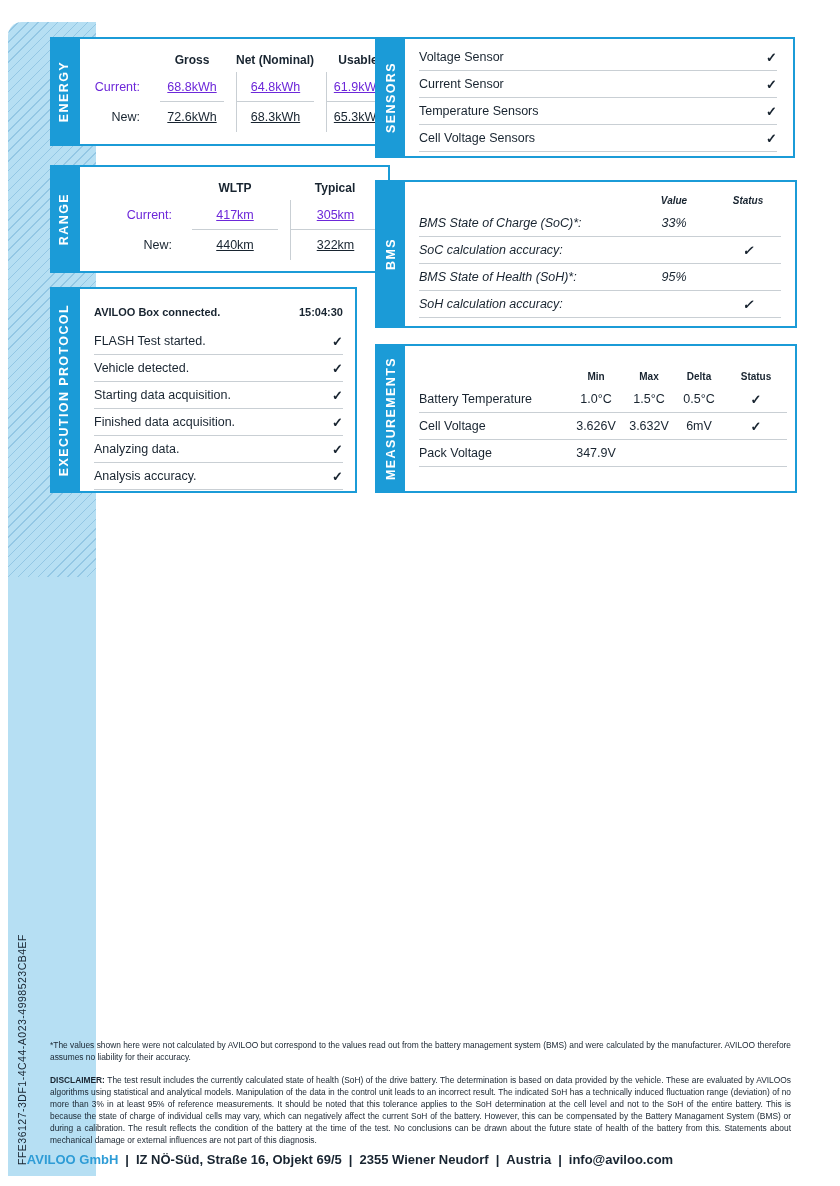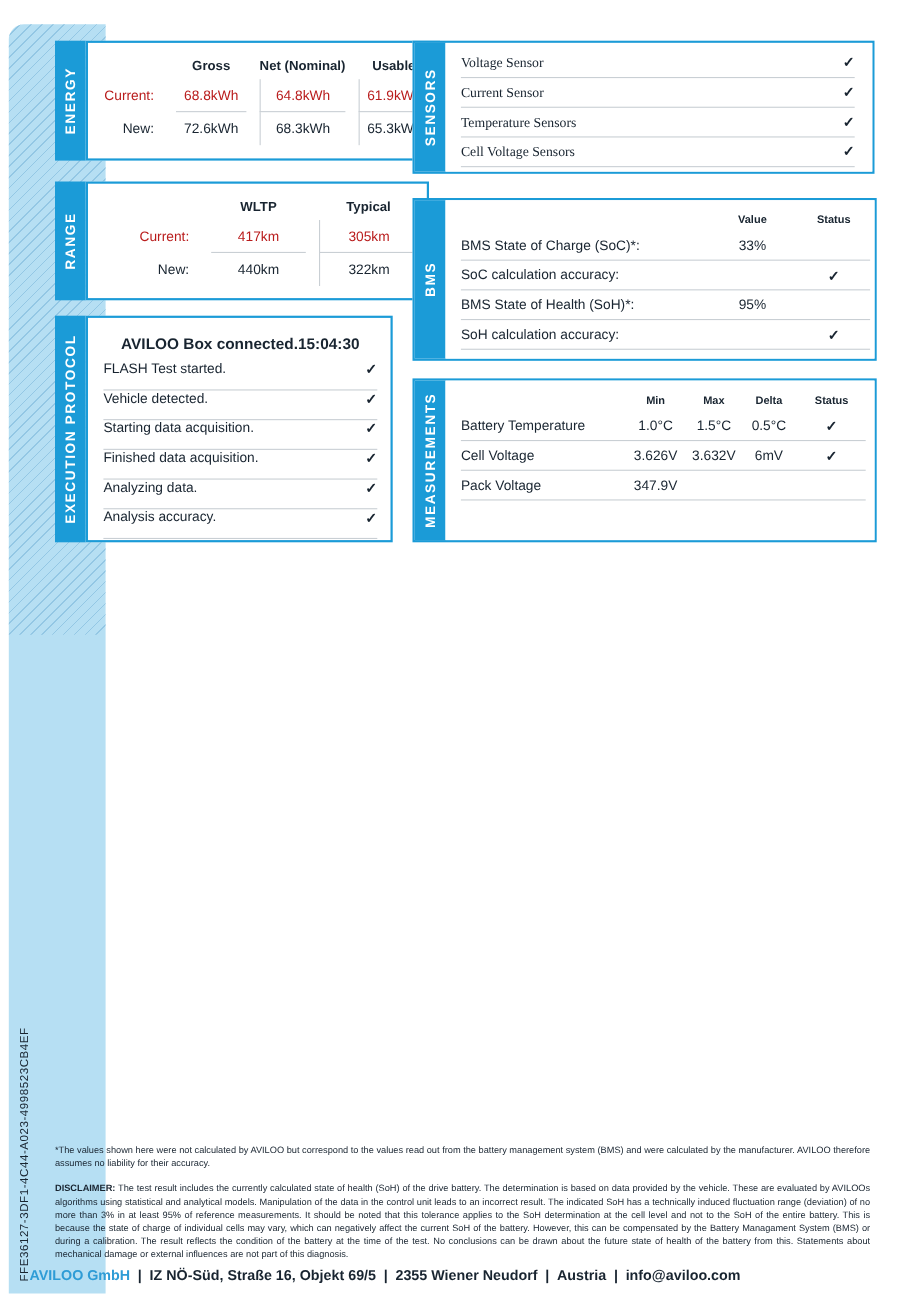--- a/index.html
+++ b/index.html
@@ -49,44 +49,44 @@
 
   
   .mini-table { padding:8px 8px 0 4px; }
   .mt-row { display:grid; align-items:center;gap:12px; }
   #energy-table .mt-row { grid-template-columns:64px 64px 78px 64px; }
   #range-table  .mt-row { grid-template-columns:96px 86px 90px; }
   .mt-head { height:25px; font-weight:bold; font-size:12px; }
   .mt-col-head { text-align:center; }
   .mt-row:not(.mt-head) { height:30px; font-size:12.5px; }
   .mt-label { text-align:right; padding-right:8px; }
-  .mt-val { text-align:center; height:100%; display:flex; align-items:center; justify-content:center; }
+  .mt-val { text-align:center; height:100%; display:flex; align-items:center; justify-content:center;text-decoration:underline; }
   .mt-val.vline { border-left:1px solid #c9cfd4; }
   .mt-val.hline { border-bottom:1px solid #c9cfd4; }
-  .hl .mt-label, .hl .mt-val { color:#b91c1c; }
+  .hl .mt-label, .hl .mt-val { color:#6d28d9; }
 
   
   .exec-content { padding:9px 12px 0 14px; }
-  .exec-head { display:flex; justify-content:center; align-items:center; height:28px; font-weight:bold; font-size:14px; margin-bottom:2px; }
-  .exec-row { display:flex; justify-content:space-between; height:27px; font-size:12.5px; border-bottom:1px solid #c9cfd4; }
-
-  
-  .sensors-content { padding:5px 16px 16px 14px;font-family:Liberation Serif, serif; }
+  .exec-head { display:flex; justify-content:space-between; align-items:center; height:28px; font-weight:bold; font-size:11px; margin-bottom:2px; }
+  .exec-row { display:flex; justify-content:space-between; align-items:center; height:27px; font-size:12.5px; border-bottom:1px solid #c9cfd4; }
+
+  
+  .sensors-content { padding:5px 16px 16px 14px; }
   .sensor-row { display:flex; justify-content:space-between; align-items:center; height:27px; font-size:12.5px; border-bottom:1px solid #c9cfd4; }
 
   
-  .bms-content { padding:8px 4px 0 14px; }
+  .bms-content { padding:8px 14px 0 14px;font-style:italic; }
   .bms-row { display:grid; grid-template-columns:1fr 82px 66px; align-items:center; }
   .bms-head { height:20px; font-size:10px; font-weight:bold; }
   .bms-row:not(.bms-head) { height:27px; font-size:12.5px; border-bottom:1px solid #c9cfd4; }
   .bms-head { border-bottom:none; }
   .bms-c { text-align:center; }
 
   
-  .meas-content { padding:8px 8px 0 14px; }
+  .meas-content { padding:20px 8px 0 14px; }
   .meas-row { display:grid; grid-template-columns:148px 58px 48px 52px 1fr; align-items:center; }
   .meas-head { height:20px; font-size:10px; font-weight:bold; }
   .meas-row:not(.meas-head) { height:27px; font-size:12.5px; border-bottom:1px solid #c9cfd4; }
   .meas-c { text-align:center; }
 
   .check { font-weight:bold; font-size:13px; color:#182430; }
 
   
   .footnote, .disclaimer {
     position:absolute; left:50px; width:741px;

